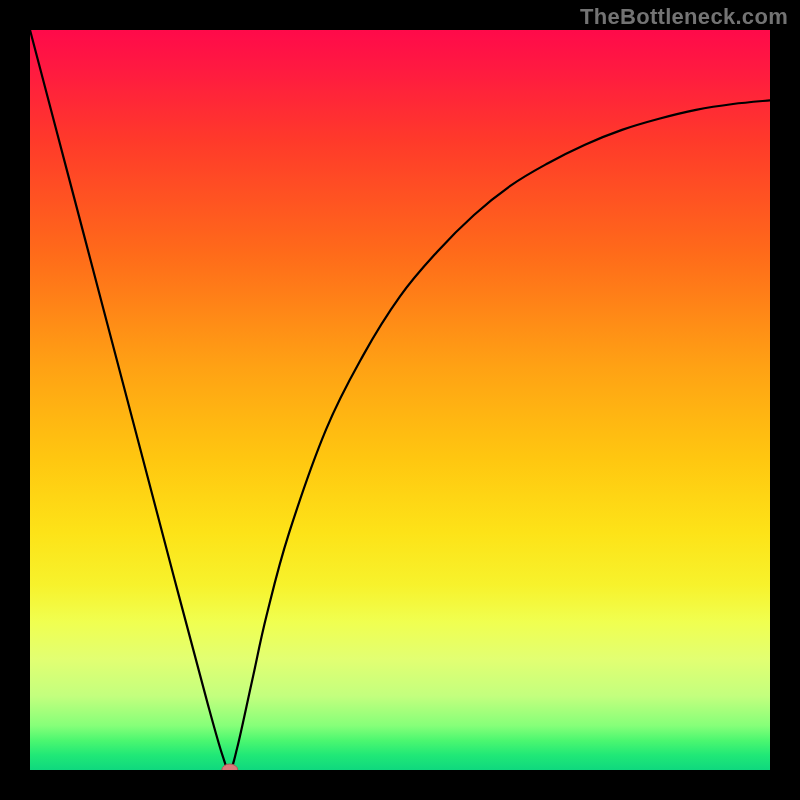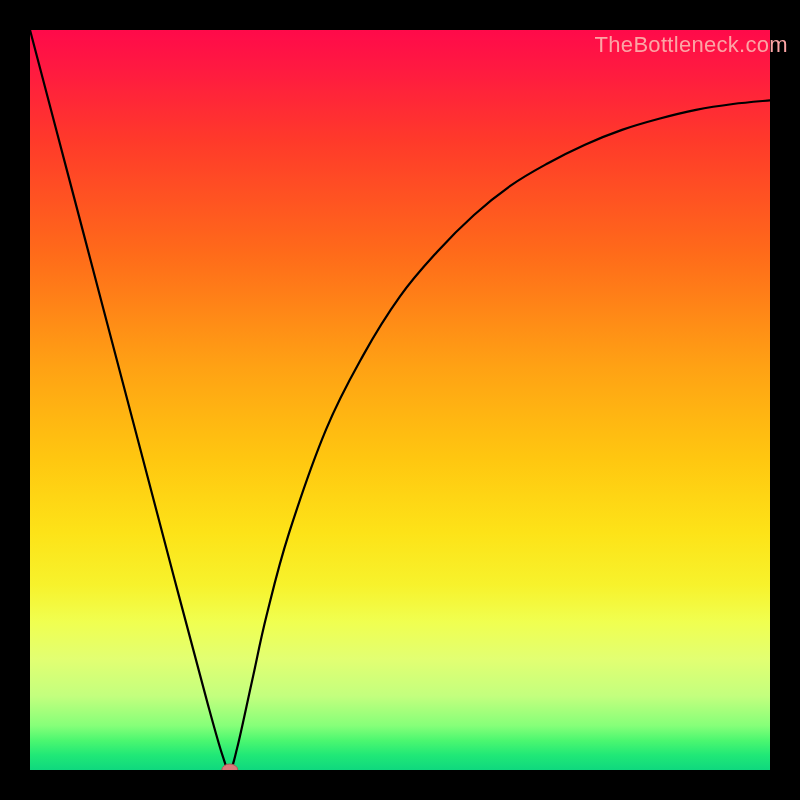--- a/index.html
+++ b/index.html
@@ -53,25 +53,24 @@
     position: absolute;
     left: 0;
     top: 0;
     width: 100%;
     height: 100%;
   }
   .watermark {
     position: absolute;
     top: 4px;
     right: 12px;
-    color: #fca5a5;
+    color: #737373;
     font-size: 22px;
-    font-weight: 400;
+    font-weight: 700;
     letter-spacing: 0.3px;
-    margin-top: 28px;
   }
 </style>
 </head>
 <body>
 
 <div class="frame">
   <div class="plot-area">
     <div class="gradient-bg"></div>
     <svg class="curve-svg" viewBox="0 0 740 740" preserveAspectRatio="none">
       <path id="curve-path" fill="none" stroke="#000000" stroke-width="2.2" stroke-linejoin="round" stroke-linecap="round" d="M 0 0 C 6.66 25.307999999999982, 23.68 89.98399999999992, 37 140.5999999999999 C 50.32 191.2159999999999, 60.68 230.58399999999997, 74 281.2 C 87.32 331.81600000000003, 97.68 371.184, 111 421.8 C 124.32 472.416, 136.012 517.112, 148 562.4 C 159.988 607.688, 169.608 644.096, 177.6 673.4 C 185.59199999999998 702.704, 188.404 713.212, 192.4 725.2 C 196.39600000000002 737.1880000000001, 197.136 741.332, 199.8 740 C 202.46400000000003 738.668, 203.204 733.784, 207.20000000000002 717.8 C 211.19600000000003 701.8159999999999, 216.672 675.176, 222 651.2 C 227.328 627.224, 230.14000000000001 611.24, 236.8 584.6 C 243.46 557.96, 248.344 536.5, 259 503.2 C 269.656 469.9, 282.68 431.568, 296 399.59999999999997 C 309.32 367.63199999999995, 319.68 349.57599999999996, 333 325.59999999999997 C 346.32 301.62399999999997, 356.68 285.04799999999994, 370 266.4 C 383.32 247.75199999999998, 393.68000000000006 236.652, 407.00000000000006 222 C 420.32000000000005 207.348, 430.68 196.988, 444 185 C 457.32 173.012, 467.68 164.72399999999996, 481 155.39999999999998 C 494.32 146.076, 504.68 140.52600000000004, 518 133.20000000000005 C 531.32 125.87400000000005, 541.68 120.69400000000006, 555 114.70000000000005 C 568.32 108.70600000000003, 578.68 104.562, 592 99.89999999999998 C 605.32 95.23799999999996, 615.68 92.39639999999996, 629 88.79999999999995 C 642.32 85.20359999999995, 652.68 82.58399999999995, 666 79.91999999999996 C 679.32 77.25599999999997, 689.68 75.7316, 703 74 C 716.32 72.2684, 733.34 70.96599999999997, 740 70.29999999999995"></path>

